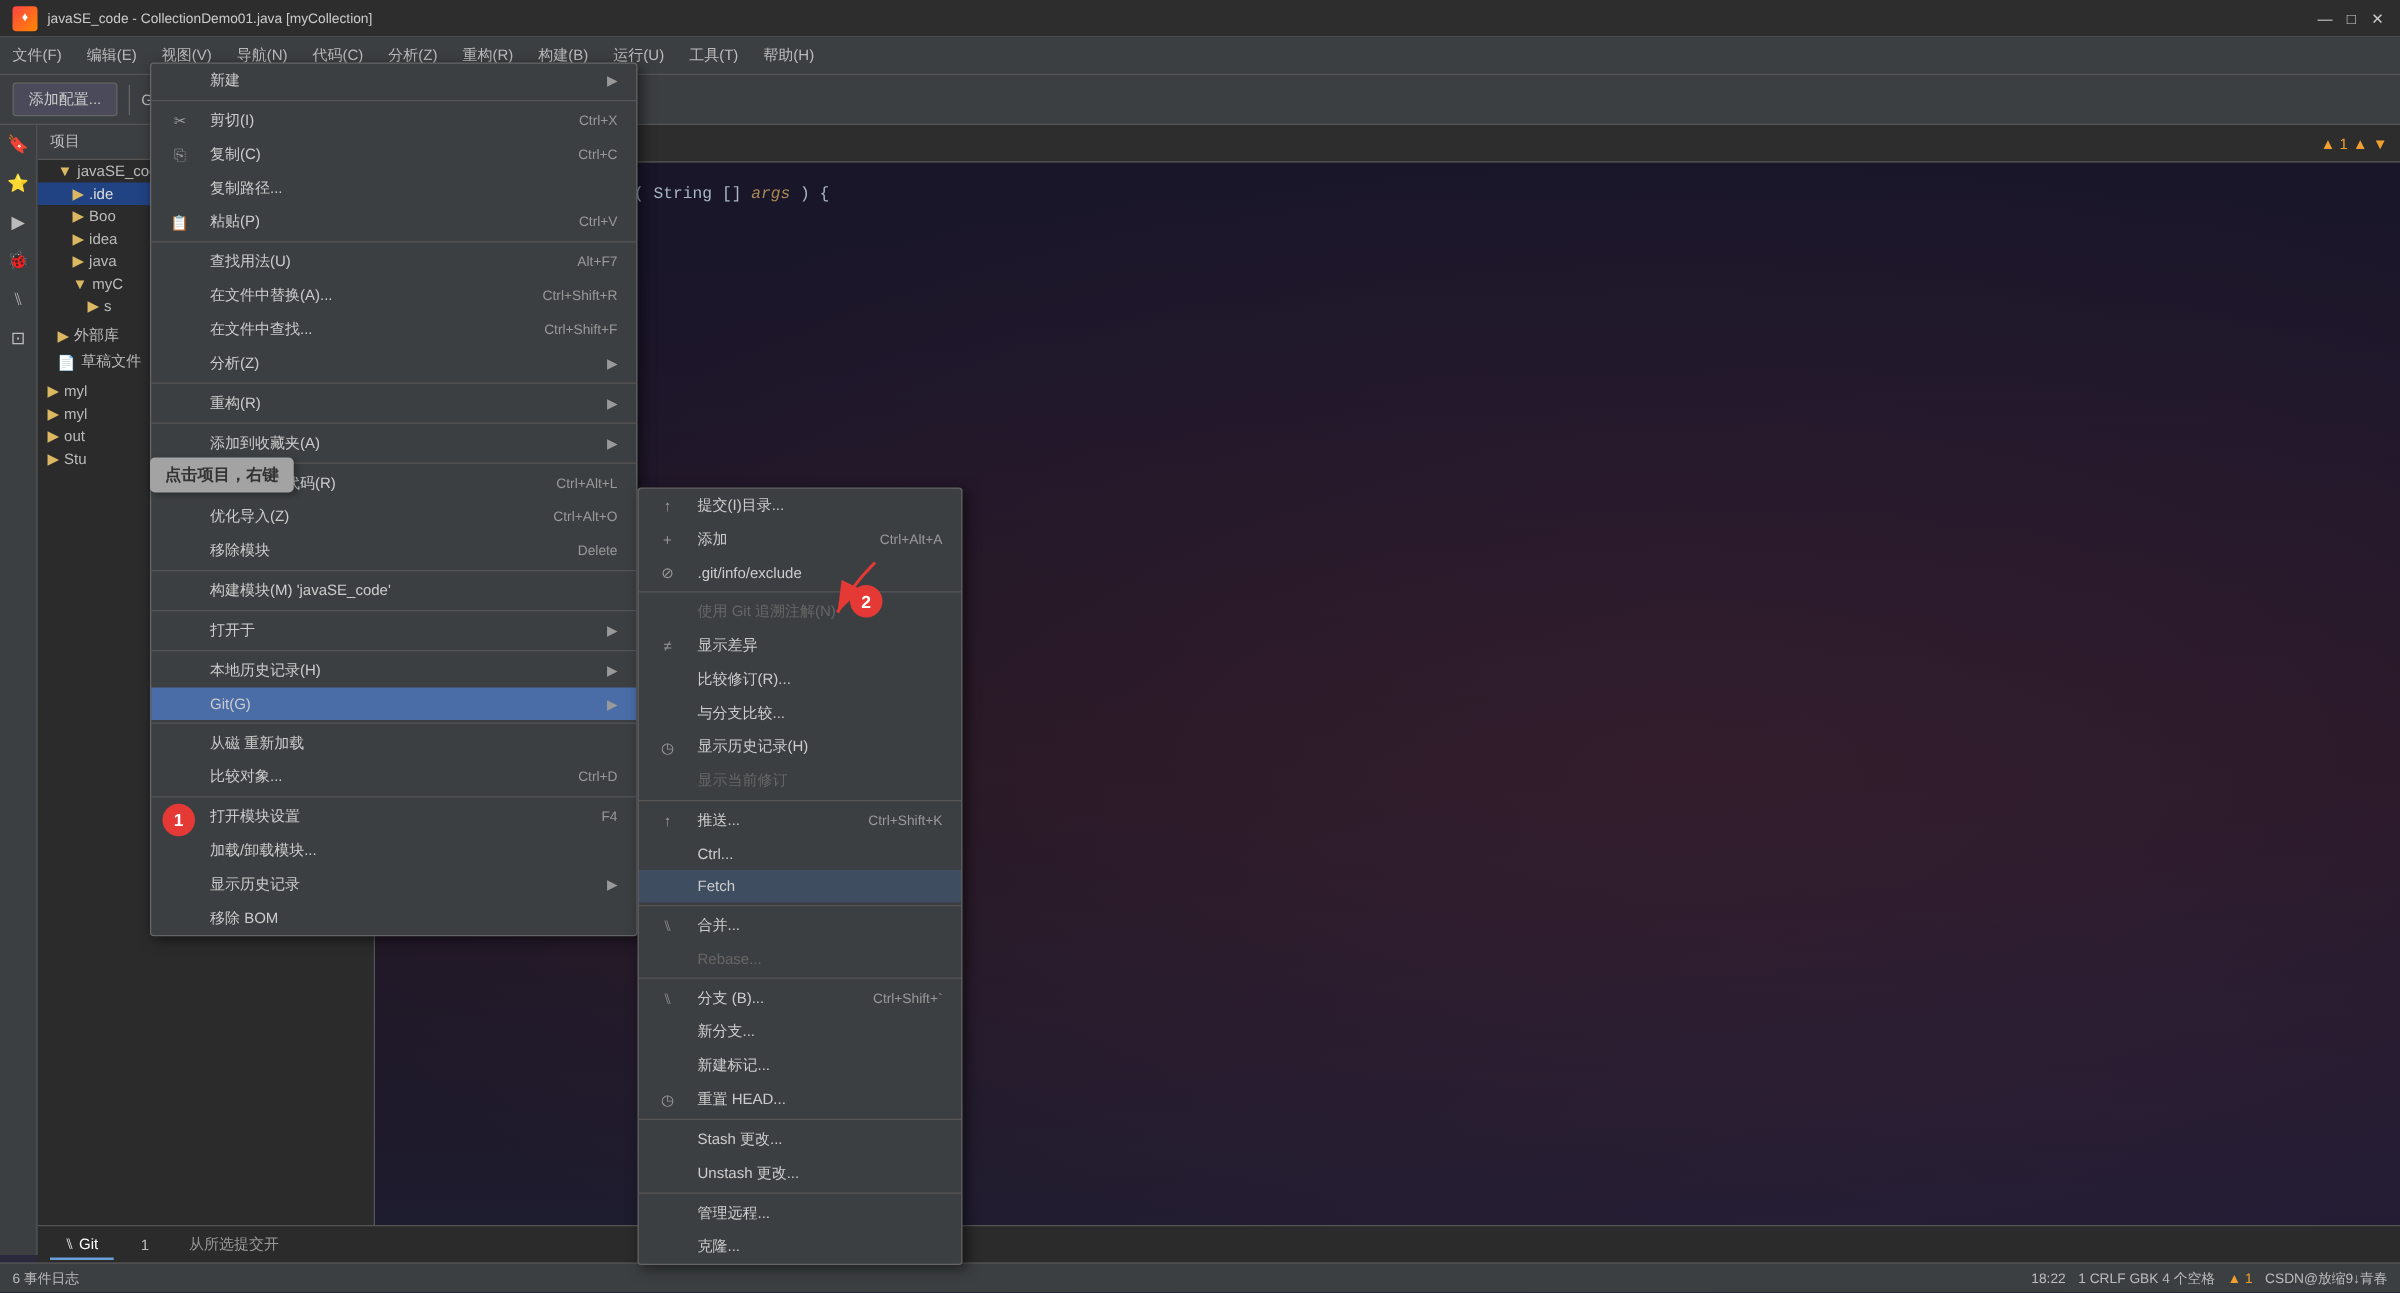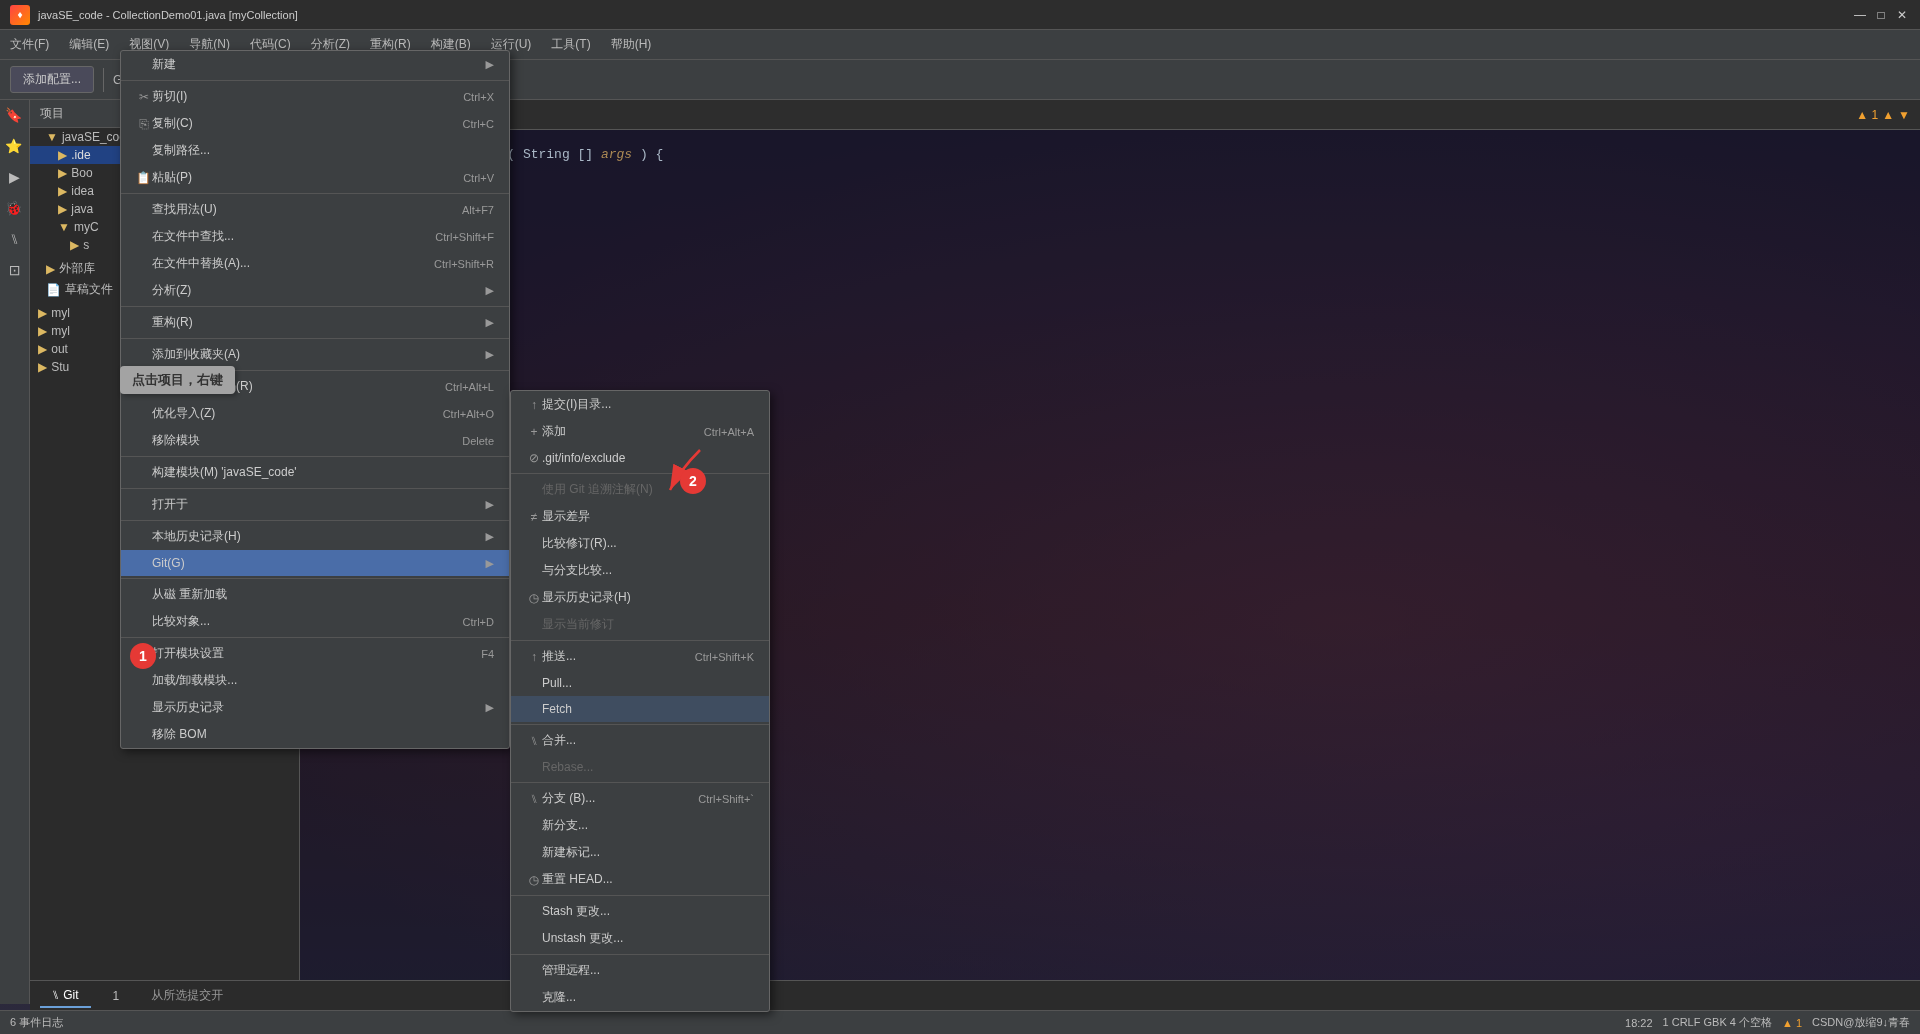--- a/index.html
+++ b/index.html
@@ -424,21 +424,21 @@
       cursor: pointer;
       display: flex;
       align-items: center;
       gap: 4px;
     }
     .bottom-tab.active { color: #fff; border-bottom: 2px solid #6a9fd8; }
 
     .cm-item-left {
       display: flex;
       align-items: center;
-      gap: 0;
+      gap: 16px;
     }
 
     .cm-icon {
       width: 16px;
       height: 16px;
       display: flex;
       align-items: center;
       justify-content: center;
       font-size: 12px;
       color: #999;
@@ -642,30 +642,30 @@
   <div class="cm-item">
     <div class="cm-item-left">
       <span class="cm-icon"></span>
       <span>查找用法(U)</span>
     </div>
     <span class="cm-shortcut">Alt+F7</span>
   </div>
   <div class="cm-item">
     <div class="cm-item-left">
       <span class="cm-icon"></span>
+      <span>在文件中替换(A)...</span>
+    </div>
+    <span class="cm-shortcut">Ctrl+Shift+R</span>
+  </div>
+  <div class="cm-item">
+    <div class="cm-item-left">
+      <span class="cm-icon"></span>
       <span>在文件中查找...</span>
     </div>
     <span class="cm-shortcut">Ctrl+Shift+F</span>
-  </div>
-  <div class="cm-item">
-    <div class="cm-item-left">
-      <span class="cm-icon"></span>
-      <span>在文件中替换(A)...</span>
-    </div>
-    <span class="cm-shortcut">Ctrl+Shift+R</span>
   </div>
   <div class="cm-item">
     <div class="cm-item-left">
       <span class="cm-icon"></span>
       <span>分析(Z)</span>
     </div>
     <span class="cm-arrow">▶</span>
   </div>
   <div class="cm-separator"></div>
   <div class="cm-item">
@@ -839,21 +839,21 @@
   <div class="cm-item">
     <div class="cm-item-left">
       <span class="cm-icon">↑</span>
       <span>推送...</span>
     </div>
     <span class="cm-shortcut">Ctrl+Shift+K</span>
   </div>
   <div class="cm-item">
     <div class="cm-item-left">
       <span class="cm-icon"></span>
-      <span>Pull...</span>
+      <span>Ctrl...</span>
     </div>
   </div>
   <div class="cm-item" style="background:rgba(74,109,168,0.3);">
     <div class="cm-item-left">
       <span class="cm-icon"></span>
       <span>Fetch</span>
     </div>
   </div>
   <div class="cm-separator"></div>
   <div class="cm-item">

